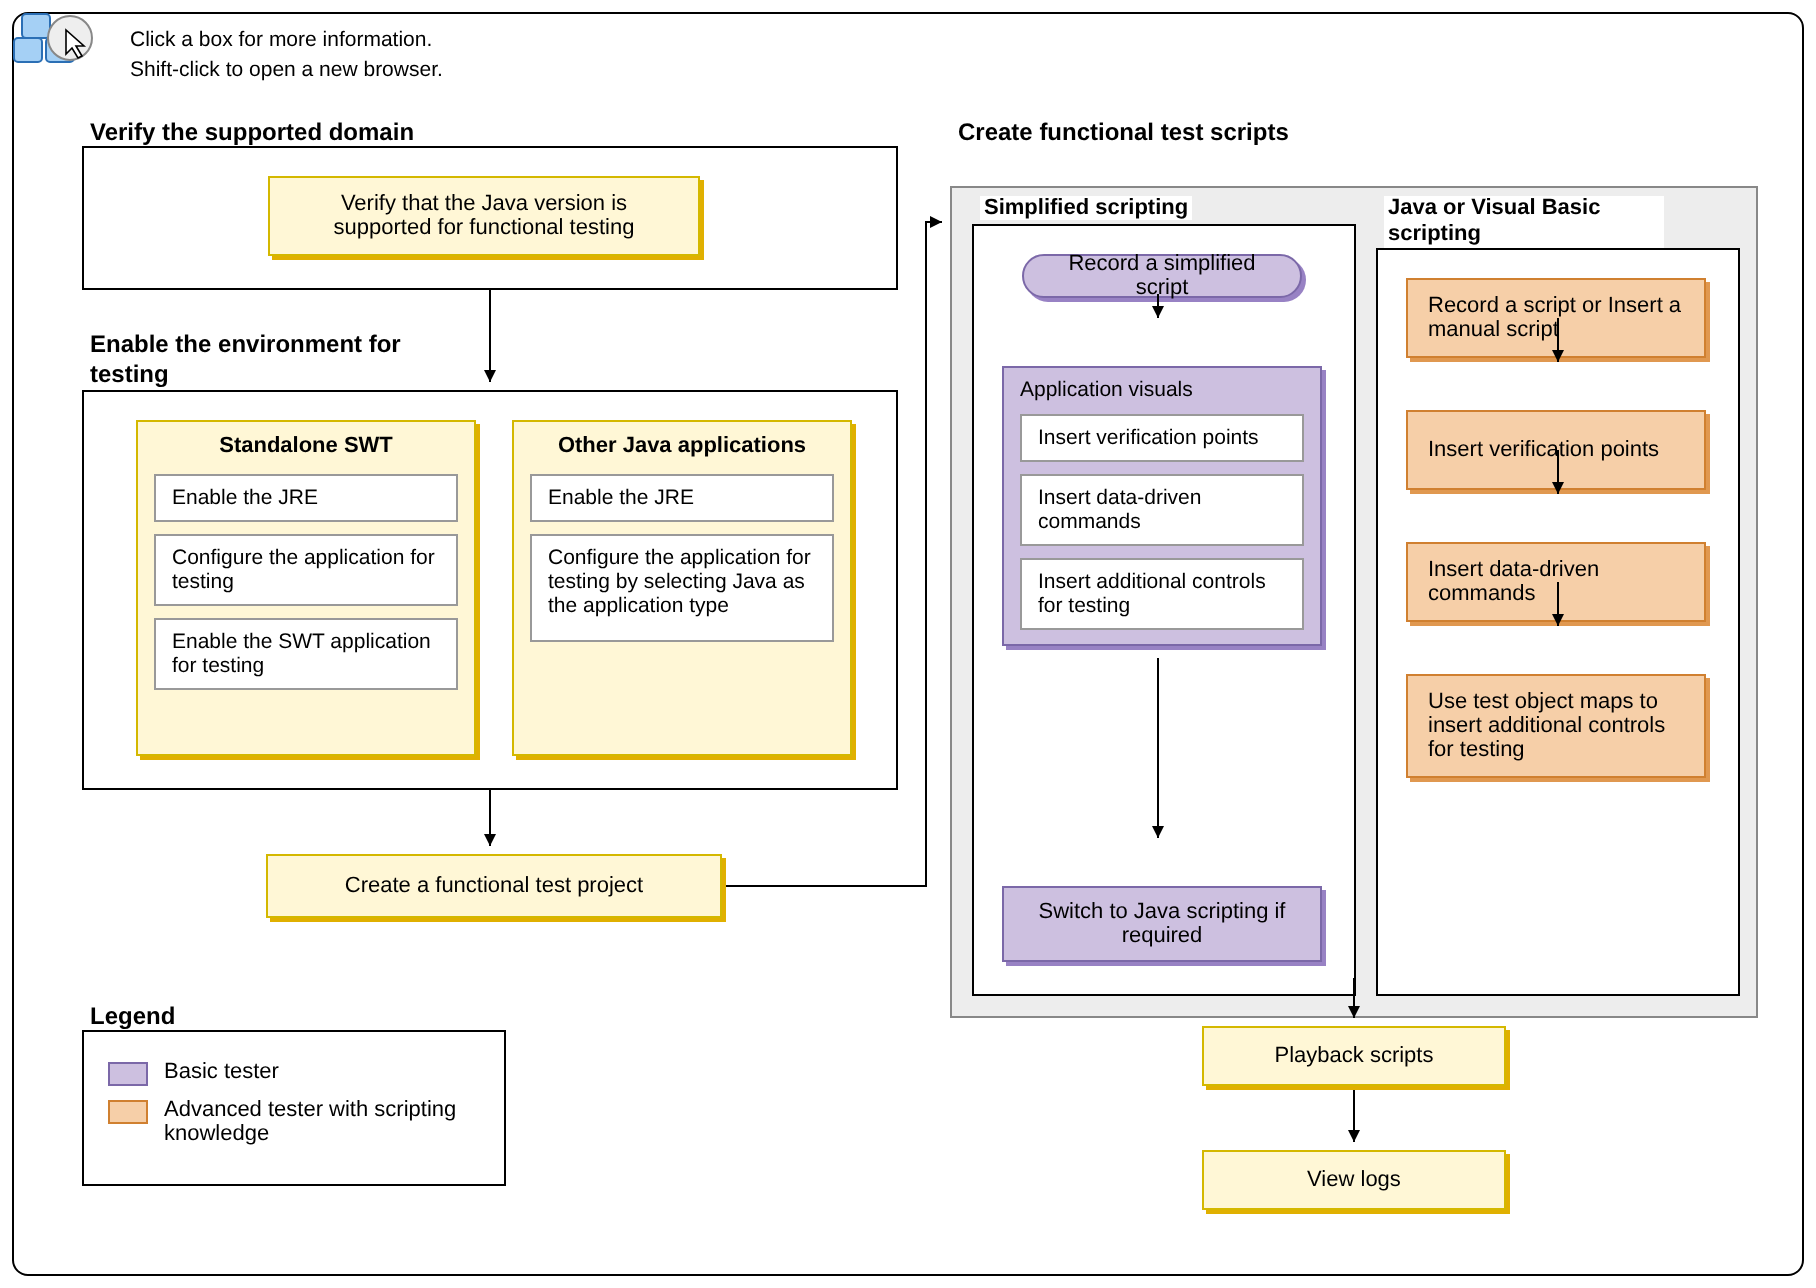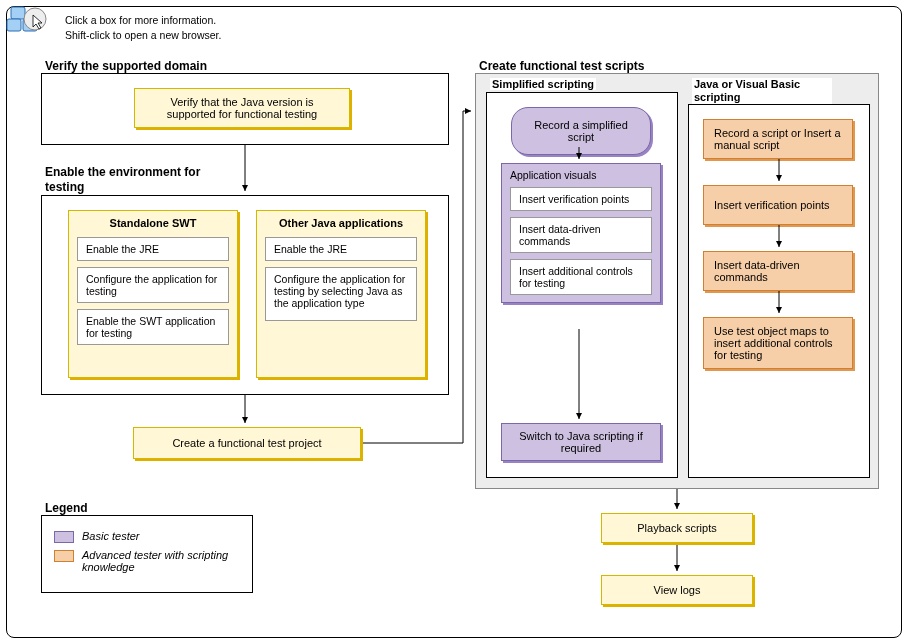--- a/index.html
+++ b/index.html
@@ -11,24 +11,24 @@
 .section { position: absolute; border: 1px solid #000; background: #fff; }
 .section-title { position: absolute; font-weight: bold; font-size: 12px; background: #fff; padding: 0 2px; }
 .ybox { position: absolute; background: #fff7d6; border: 1px solid #d4b800; box-shadow: 2px 2px 0 #e0b000; padding: 6px 10px; font-size: 11px; display: flex; align-items: center; justify-content: center; text-align: center; }
 .ygroup { position: absolute; background: #fff7d6; border: 1px solid #d4b800; box-shadow: 2px 2px 0 #e0b000; }
 .ygroup-title { font-weight: bold; font-size: 11px; text-align: center; padding: 6px 4px 8px; }
 .whitebox { background: #fff; border: 1px solid #999; margin: 0 8px 6px 8px; padding: 5px 8px; font-size: 10.5px; }
 .pbox { position: absolute; background: #cdc0e0; border: 1px solid #7b68a8; box-shadow: 2px 2px 0 #9882c4; padding: 6px 10px; font-size: 11px; display: flex; align-items: center; justify-content: center; text-align: center; }
 .pgroup { position: absolute; background: #cdc0e0; border: 1px solid #7b68a8; box-shadow: 2px 2px 0 #9882c4; }
 .pgroup-title { font-size: 10.5px; padding: 5px 8px 6px; }
 .obox { position: absolute; background: #f6cfa8; border: 1px solid #d08030; box-shadow: 2px 2px 0 #e09850; padding: 6px 10px; font-size: 11px; display: flex; align-items: center; text-align: left; }
-.grey-section { position: absolute; background: #ededed; border: 1px solid #888; }
+.grey-section { position: absolute; background: #ededed; border: 1px solid #888; margin-top: 20px; }
 .sub-section { position: absolute; border: 1px solid #000; background: #fff; }
 .sub-title { position: absolute; font-weight: bold; font-size: 11px; background: #fff; padding: 0 2px; }
-.legend { position: absolute; border: 1px solid #000; background: #fff; padding: 8px 12px 4px; font-style: italic; }
+.legend { position: absolute; border: 1px solid #000; background: #fff; padding: 8px 12px 4px; }
 .legend-row { display: flex; align-items: flex-start; margin-top: 6px; }
 .swatch { width: 20px; height: 12px; border: 1px solid #999; margin-right: 8px; margin-top: 1px; flex-shrink: 0; }
 .swatch.purple { background: #cdc0e0; border-color: #7b68a8; }
 .swatch.orange { background: #f6cfa8; border-color: #d08030; }
 svg.arrows { position: absolute; left: 0; top: 0; width: 896px; height: 632px; pointer-events: none; }
 </style>
 </head>
 <body>
 
 <div class="outer">
@@ -68,21 +68,21 @@
     </div>
   </div>
 
   <div class="ybox" style="left:126px; top:420px; width:228px; height:32px;">Create a functional test project</div>
 
   <div class="section-title" style="left:470px; top:52px;">Create functional test scripts</div>
   <div class="grey-section" style="left:468px; top:66px; width:404px; height:416px;">
 
     <div class="sub-title" style="left:14px; top:4px;">Simplified scripting</div>
     <div class="sub-section" style="left:10px; top:18px; width:192px; height:386px;">
-      <div class="pbox" style="left:24px; top:14px; width:140px; height:48px;border-radius:17px;">Record a simplified script</div>
+      <div class="pbox" style="left:24px; top:14px; width:140px; height:22px;border-radius:17px;">Record a simplified script</div>
       <div class="pgroup" style="left:14px; top:70px; width:160px; height:140px;">
         <div class="pgroup-title">Application visuals</div>
         <div class="whitebox">Insert verification points</div>
         <div class="whitebox">Insert data-driven commands</div>
         <div class="whitebox">Insert additional controls for testing</div>
       </div>
       <div class="pbox" style="left:14px; top:330px; width:160px; height:38px;">Switch to Java scripting if required</div>
     </div>
 
     <div class="sub-title" style="left:216px; top:4px; width:140px; line-height:1.2;">Java or Visual Basic scripting</div>

